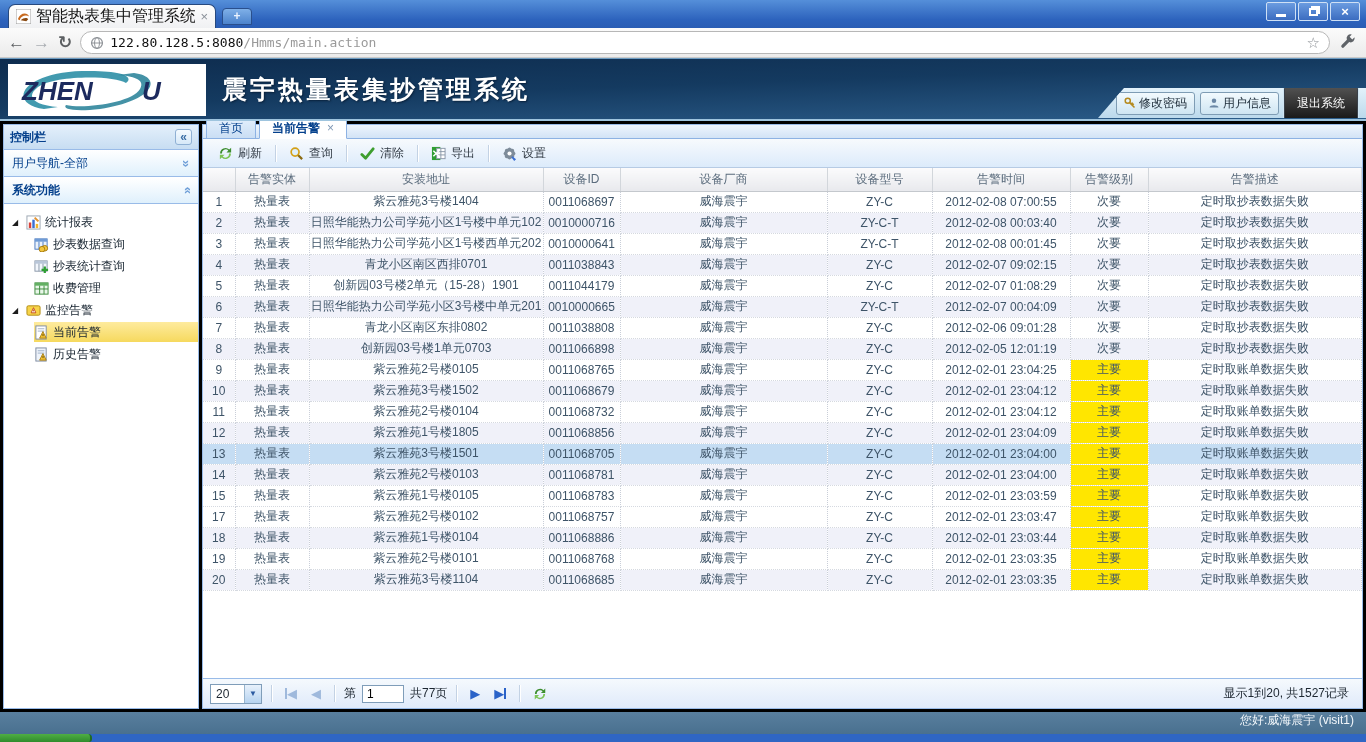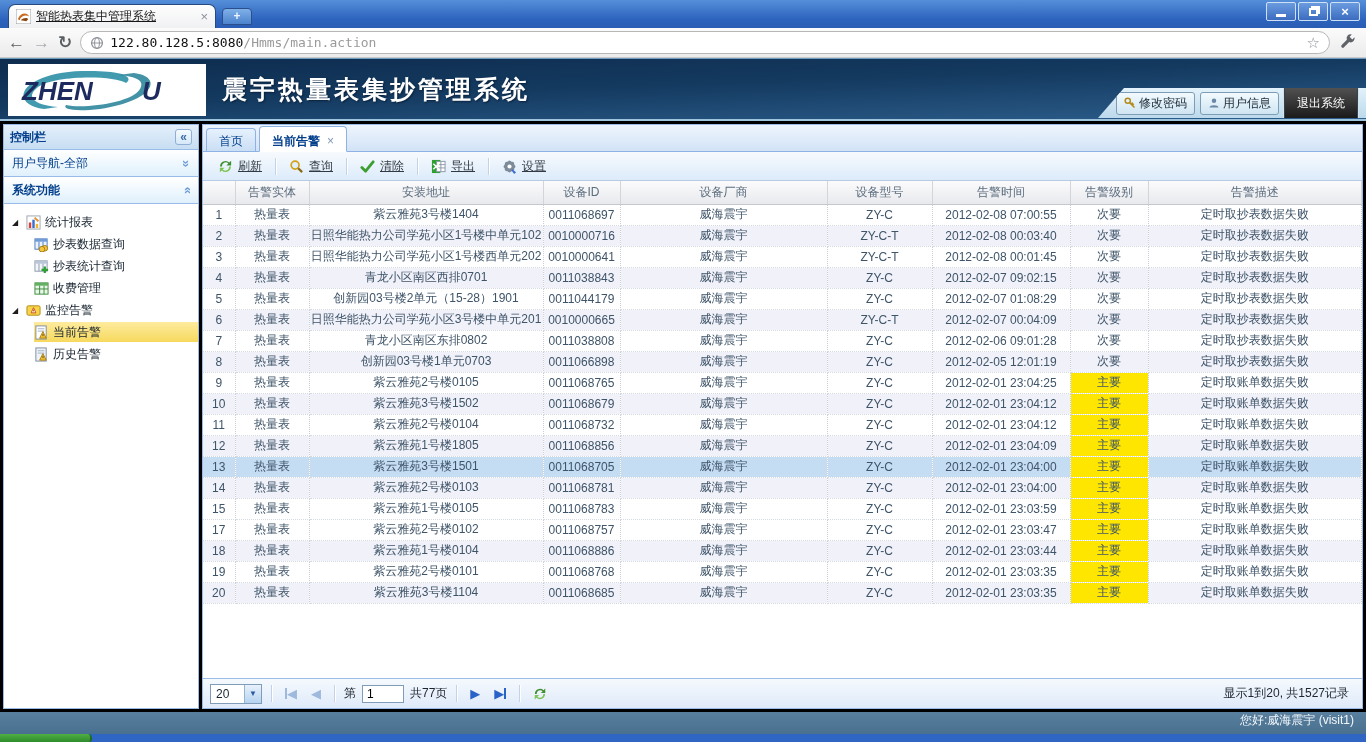--- a/index.html
+++ b/index.html
@@ -2,21 +2,21 @@
 <html><head>
 <meta charset="utf-8">
 <style>
   * { box-sizing: border-box; margin: 0; padding: 0; }
   html,body { width:1366px; height:742px; overflow:hidden; }
   body { font-family:"Liberation Sans","DejaVu Sans",sans-serif; font-size:12px; }
 
   
   .titlebar { height:28px; background:linear-gradient(#558fd9,#2d63bd 70%,#2a5db4); position:relative; display:flex; align-items:flex-end; }
   .btab { margin-left:8px; height:24px; width:208px; background:linear-gradient(#fdfdfd,#f0f1f3); border:1px solid #27497e; border-bottom:none; border-radius:7px 7px 0 0; display:flex; align-items:center; gap:5px; padding:0 7px; }
-  .btab-title { font-size:12px; color:#161616; flex:1; white-space:nowrap; overflow:hidden;text-decoration:underline; }
+  .btab-title { font-size:16px; color:#161616; flex:1; white-space:nowrap; overflow:hidden; }
   .btab-close { color:#8a9199; font-size:13px; cursor:default; }
   .newtab { margin-left:6px; margin-bottom:3px; width:30px; height:17px; background:linear-gradient(#7fb0e8,#4c83cc); border:1px solid #2a4f8c; border-radius:4px 4px 0 0; color:#eaf3ff; text-align:center; line-height:15px; font-weight:bold; }
   .winbtns { position:absolute; right:6px; top:2px; display:flex; gap:2px; }
   .winbtn { width:30px; height:19px; background:linear-gradient(#6b9ce0,#3b6cc0); border:1px solid #cfe0f5; border-radius:2px; display:flex; align-items:center; justify-content:center; color:#fff; }
   .glyph-min { width:10px; height:3px; background:#fff; margin-top:8px; }
   .glyph-restore { width:9px; height:8px; border:2px solid #fff; box-shadow:2px -2px 0 -0px #fff; }
   .glyph-close { font-size:13px; font-weight:bold; line-height:1; }
 
   .navbar { height:30px; background:linear-gradient(#fbfbfb,#ebebeb); border-bottom:1px solid #c9c9c9; display:flex; align-items:center; padding:0 8px; gap:8px; }
   .navbtn { font-size:17px; font-weight:bold; color:#5c5f62; line-height:1; }
@@ -51,25 +51,25 @@
   .chev.up { transform:rotate(-90deg); }
   .tree { padding:7px 0 0 0; flex:1; }
   .tree-row { height:22px; display:flex; align-items:center; gap:4px; padding-left:8px; color:#15222e; white-space:nowrap; }
   .tree-row .arrow { font-size:8px; color:#1d1d1d; width:10px; }
   .tree-row.child { padding-left:0; }
   .child .inner { margin-left:30px; flex:1; display:flex; align-items:center; gap:4px; height:20px; }
   .child .inner.selected { background:linear-gradient(#feeb9e,#f6d95e); }
   .ticon { width:15px; height:15px; flex:0 0 15px; }
 
   
-  .tabstrip { height:27px; background:linear-gradient(#eef5fd,#d2e3f6); border-bottom:1px solid #8db2e3; display:flex; align-items:flex-end; padding-left:3px; gap:3px; }
+  .tabstrip { height:14px; background:linear-gradient(#eef5fd,#d2e3f6); border-bottom:1px solid #8db2e3; display:flex; align-items:flex-end; padding-left:3px; gap:3px; }
   .tab { height:23px; padding:4px 12px 0; border:1px solid #8db2e3; border-bottom:none; border-radius:4px 4px 0 0; background:linear-gradient(#e6f1fd,#cadef4); color:#04408c; }
   .tab.active { height:26px; background:#fff; font-weight:bold; display:flex; align-items:center; gap:7px; margin-bottom:-1px; border-bottom:1px solid #fff; }
   .tab-x { color:#7f98b5; font-weight:normal; font-size:12px; }
-  .toolbar { height:29px; background:linear-gradient(#f7fafd,#dcebfb); border-bottom:1px solid #b6cbe4; display:flex; align-items:center; padding:0 8px; color:#313a44;text-decoration:underline; }
+  .toolbar { height:29px; background:linear-gradient(#f7fafd,#dcebfb); border-bottom:1px solid #b6cbe4; display:flex; align-items:center; padding:0 8px; color:#313a44; }
   .tbtn { display:flex; align-items:center; gap:5px; padding:3px 7px; border-radius:3px; }
   .tsep { width:1px; height:17px; background:#c3d2e4; margin:0 6px; box-shadow:1px 0 0 #fff; }
 
   
   .grid { flex:1; overflow:hidden; background:#fff; }
   table { width:100%; border-collapse:collapse; table-layout:fixed; }
   th { height:23px; background:linear-gradient(#fbfbfc,#e8e9ed); border-right:1px solid #d2d6db; border-bottom:1px solid #c4c8cd; color:#5b6c7d; font-weight:normal; font-size:12px; }
   td { height:21px; text-align:center; font-size:12px; color:#3e5468; border-right:1px dotted #c9ced8; border-bottom:1px dotted #d5d9e0; white-space:nowrap; overflow:hidden; }
   tr.alt { background:#f0f1f9; }
   tr.selected { background:#c5ddf3; }

